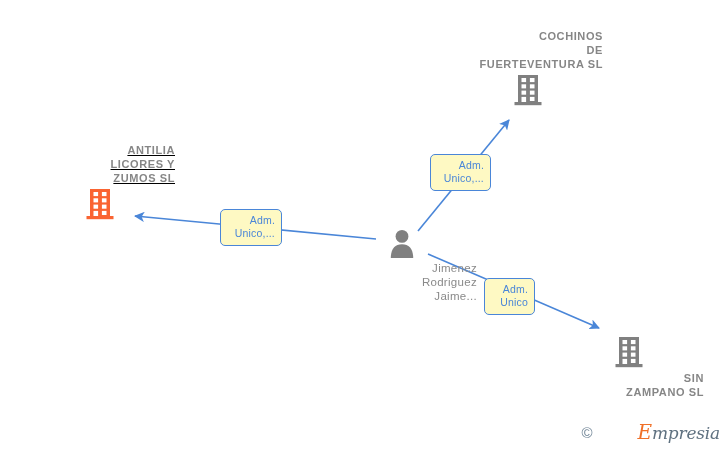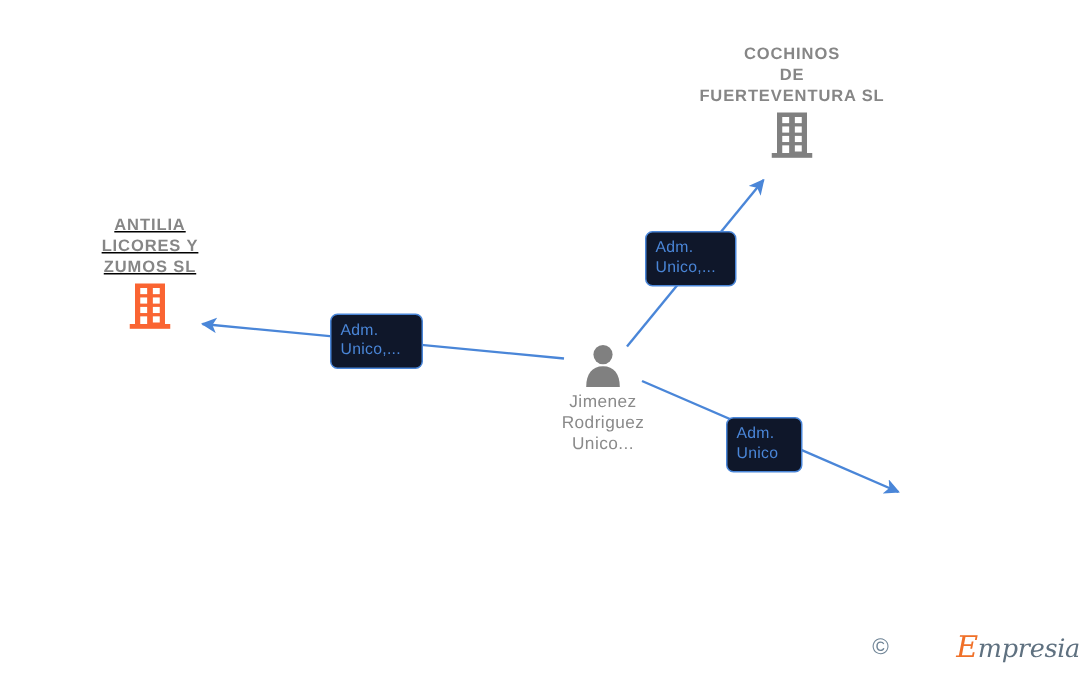--- a/index.html
+++ b/index.html
@@ -34,46 +34,47 @@
     text-align: center;
     user-select: none;
   }
   .node-label {
     font-size: 11px;
     font-weight: bold;
     line-height: 14px;
     letter-spacing: 0.6px;
     color: #868686;
     white-space: pre-line;
+    text-align: right;
   }
   .node-label.person {
     font-weight: normal;
     letter-spacing: 0.3px;
     font-size: 11.5px;
     line-height: 14px;
     color: #8a8a8a;
   }
   .node-icon {
     display: block;
     margin: 0 auto;
   }
   .node.label-top .node-label { margin-bottom: 3px; }
   .node.label-bottom .node-label { margin-top: 3px; }
 
   
   .edge-label {
     position: absolute;
     box-sizing: border-box;
-    background: #0f172a;
+    background: #fef9c3;
     border: 1.4px solid #4a86d8;
     border-radius: 5px;
     color: #4a86d8;
     font-size: 10.5px;
     line-height: 13px;
-    text-align: left;
+    text-align: right;
     padding: 4px 6px 5px 6px;
     white-space: pre-line;
     letter-spacing: 0.2px;
   }
 
   
   #watermark {
     position: absolute;
     right: 8px;
     bottom: 8px;
@@ -156,23 +157,39 @@
     </svg>
   </div>
 
   <div class="node label-bottom" style="left:402px; top:228px;">
     <svg class="node-icon" width="30" height="30" viewBox="0 0 30 30" xmlns="http://www.w3.org/2000/svg">
       <circle cx="15" cy="8.4" r="6.4" fill="#808080"></circle>
       <path d="M15 16.2 C 7.6 16.2 3.8 21.4 3.8 30 L 26.2 30 C 26.2 21.4 22.4 16.2 15 16.2 z" fill="#808080"></path>
     </svg>
     <div class="node-label person">Jimenez
 Rodriguez
-Unico...</div>
-  </div>
-
+Jaime...</div>
+  </div>
+
+  <div class="node label-bottom" style="left:629px; top:336px;">
+    <svg class="node-icon" width="28" height="32" viewBox="0 0 28 32" xmlns="http://www.w3.org/2000/svg">
+      <rect x="4" y="1" width="20" height="27" fill="#808080"></rect>
+      <rect x="0.5" y="28" width="27" height="3.2" fill="#808080"></rect>
+      <rect x="7.5" y="4" width="4.6" height="4.1" fill="#ffffff"></rect>
+      <rect x="15.9" y="4" width="4.6" height="4.1" fill="#ffffff"></rect>
+      <rect x="7.5" y="10.3" width="4.6" height="4.1" fill="#ffffff"></rect>
+      <rect x="15.9" y="10.3" width="4.6" height="4.1" fill="#ffffff"></rect>
+      <rect x="7.5" y="16.6" width="4.6" height="4.1" fill="#ffffff"></rect>
+      <rect x="15.9" y="16.6" width="4.6" height="4.1" fill="#ffffff"></rect>
+      <rect x="7.5" y="22.9" width="4.6" height="5.1" fill="#ffffff"></rect>
+      <rect x="15.9" y="22.9" width="4.6" height="4.1" fill="#ffffff"></rect>
+    </svg>
+    <div class="node-label">SIN
+ZAMPANO  SL</div>
+  </div>
 
   <div class="edge-label" style="left:220px; top:209px; width:62px;">Adm.
 Unico,...</div>
 
   <div class="edge-label" style="left:430px; top:154px; width:61px;">Adm.
 Unico,...</div>
 
   <div class="edge-label" style="left:484px; top:278px; width:51px;">Adm.
 Unico</div>
 

